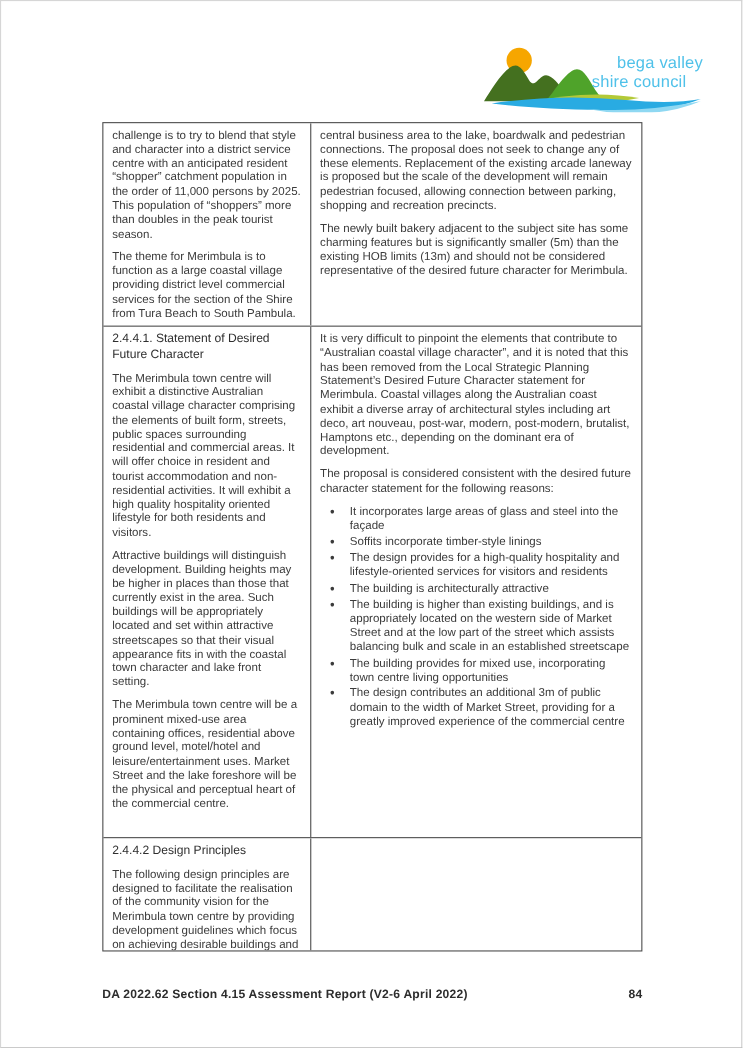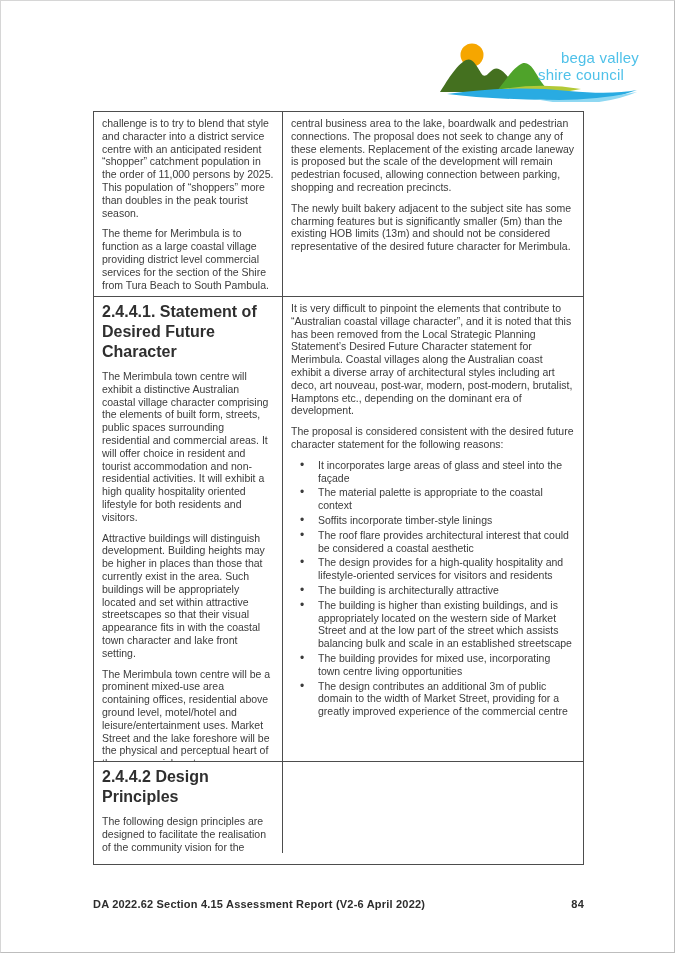--- a/index.html
+++ b/index.html
@@ -18,30 +18,30 @@
   }
   .logo-text .l1{display:block;text-align:right;padding-left:0;}
   .logo-text .l2{display:block;text-align:center;}
   
   .doc-table{
     position:absolute;left:92px;top:110px;width:491px;
     border:1px solid #4d4d4d;box-sizing:border-box;
     color:#3b3b3b;font-size:10.5px;line-height:1.22;
   }
   .trow{display:flex;box-sizing:border-box;border-bottom:1px solid #4d4d4d;overflow:hidden;}
-  .trow:last-child{border-bottom:none;flex-direction:column;}
+  .trow:last-child{border-bottom:none;}
   .cell{box-sizing:border-box;padding:5px 8px 6px 8px;overflow:hidden;}
   .cell-l{width:189px;border-right:1px solid #4d4d4d;}
   .cell-r{flex:1;}
   .row-1{height:185px;}
   .row-2{height:465px;}
   .row-3{height:102px;}
   .cell p{margin:0 0 8px 0;}
   .cell p:last-child{margin-bottom:0;}
-  .cell h4{margin:0 0 8px 0;font-size:16px;font-weight:700;color:#2f2f2f;line-height:1.25;}
+  .cell h4{margin:0 0 8px 0;font-size:11px;font-weight:400;color:#2f2f2f;line-height:1.25;}
   ul.blist{margin:4px 0 0 0;padding:0;list-style:none;}
   ul.blist li{position:relative;padding-left:27px;margin:0 0 2px 0;}
   ul.blist li::before{content:"\2022";position:absolute;left:9px;top:-1px;font-size:12px;color:#3b3b3b;}
   
   .footer{
     position:absolute;left:92px;top:897px;width:491px;
     display:flex;justify-content:space-between;align-items:baseline;
     font-size:11px;font-weight:700;color:#2d2d2d;letter-spacing:.2px;
   }
 </style>
@@ -83,23 +83,21 @@
         <h4>2.4.4.1. Statement of Desired Future Character</h4>
         <p>The Merimbula town centre will exhibit a distinctive Australian coastal village character comprising the elements of built form, streets, public spaces surrounding residential and commercial areas. It will offer choice in resident and tourist accommodation and non-residential activities. It will exhibit a high quality hospitality oriented lifestyle for both residents and visitors.</p>
         <p>Attractive buildings will distinguish development. Building heights may be higher in places than those that currently exist in the area. Such buildings will be appropriately located and set within attractive streetscapes so that their visual appearance fits in with the coastal town character and lake front setting.</p>
         <p>The Merimbula town centre will be a prominent mixed-use area containing offices, residential above ground level, motel/hotel and leisure/entertainment uses. Market Street and the lake foreshore will be the physical and perceptual heart of the commercial centre.</p>
       </div>
       <div class="cell cell-r">
         <p>It is very difficult to pinpoint the elements that contribute to “Australian coastal village character”, and it is noted that this has been removed from the Local Strategic Planning Statement’s Desired Future Character statement for Merimbula. Coastal villages along the Australian coast exhibit a diverse array of architectural styles including art deco, art nouveau, post-war, modern, post-modern, brutalist, Hamptons etc., depending on the dominant era of development.</p>
         <p>The proposal is considered consistent with the desired future character statement for the following reasons:</p>
         <ul class="blist">
           <li>It incorporates large areas of glass and steel into the façade</li>
-          <li>The material palette is appropriate to the coastal context</li>
           <li>Soffits incorporate timber-style linings</li>
-          <li>The roof flare provides architectural interest that could be considered a coastal aesthetic</li>
           <li>The design provides for a high-quality hospitality and lifestyle-oriented services for visitors and residents</li>
           <li>The building is architecturally attractive</li>
           <li>The building is higher than existing buildings, and is appropriately located on the western side of Market Street and at the low part of the street which assists balancing bulk and scale in an established streetscape</li>
           <li>The building provides for mixed use, incorporating town centre living opportunities</li>
           <li>The design contributes an additional 3m of public domain to the width of Market Street, providing for a greatly improved experience of the commercial centre</li>
         </ul>
       </div>
     </div>
 
     <div class="trow row-3">

